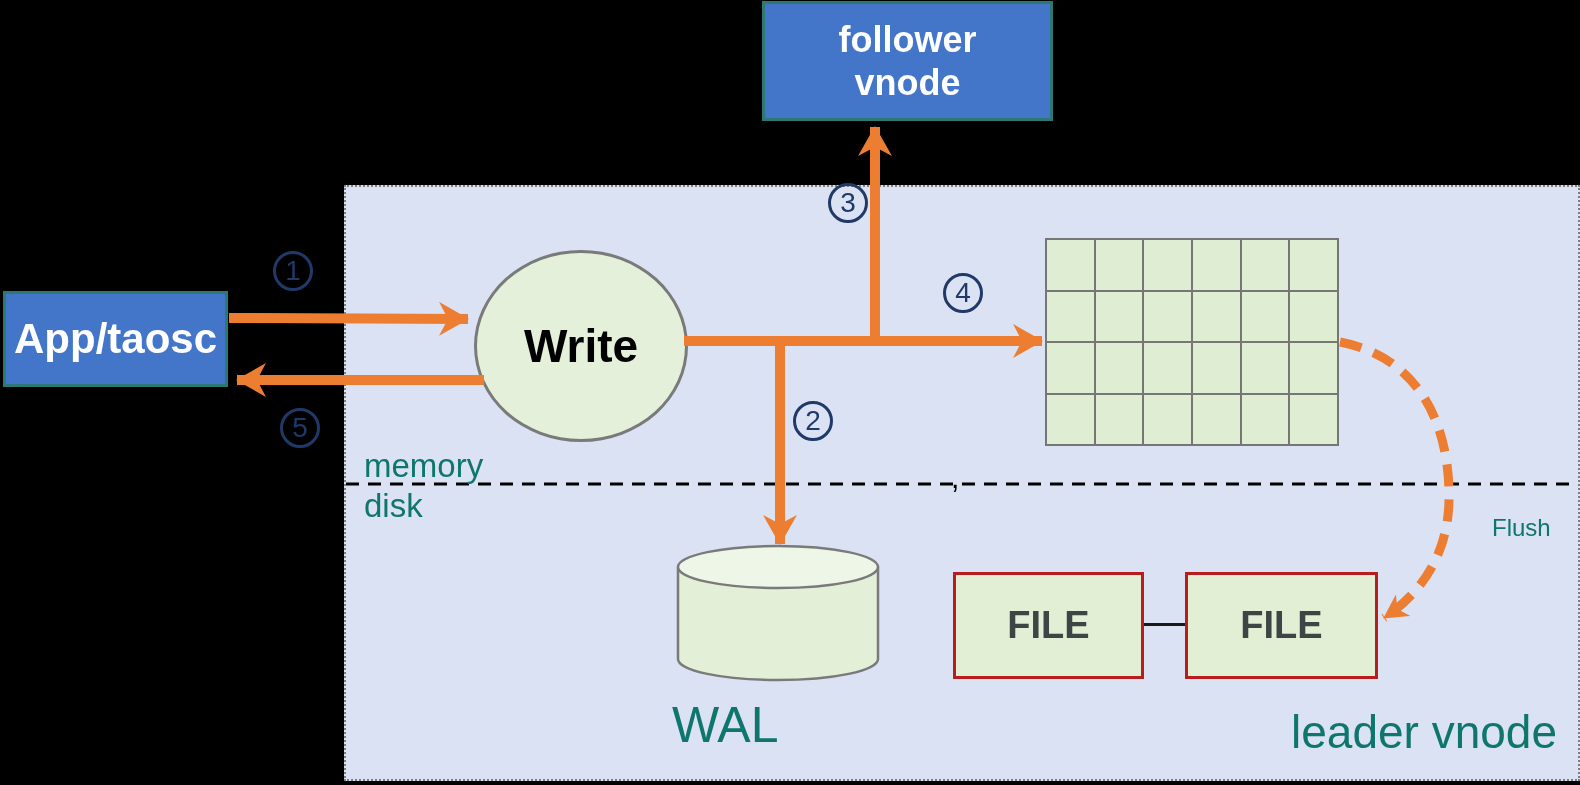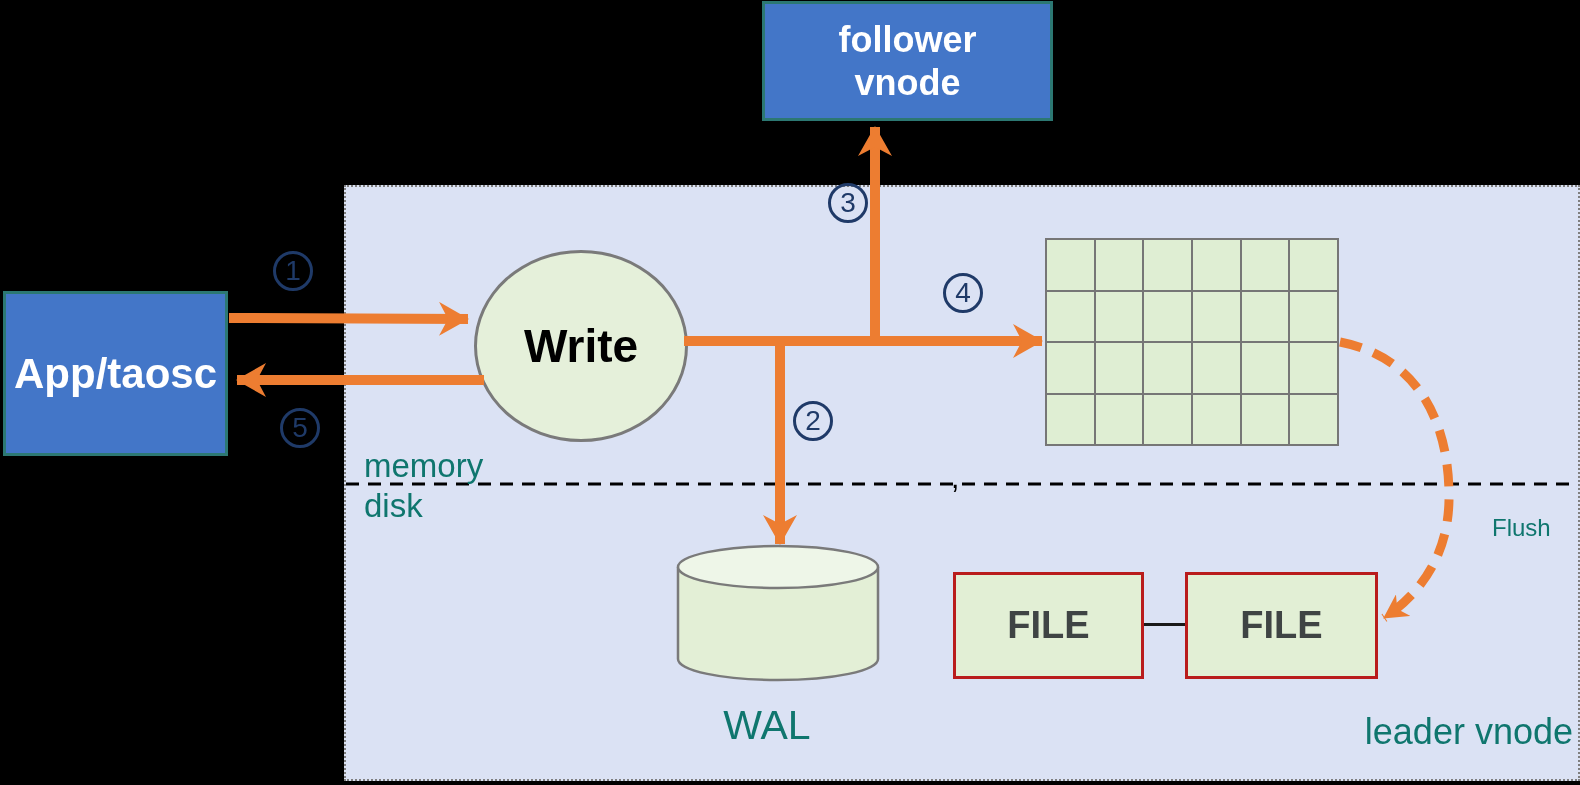--- a/index.html
+++ b/index.html
@@ -14,21 +14,21 @@
     background:#dbe2f4; border:2px dotted #7f7f7f;
   }
   
   .blue-node{
     background:#4376c8; border:3px solid #2c7873; color:#fff;
     display:flex; align-items:center; justify-content:center;
     font-weight:bold; text-align:center; box-sizing:border-box;
   }
   .follower{left:729px; top:1px; width:291px; height:120px; font-size:36px; line-height:43px;margin-left:33px;}
   .follower .wrap{display:block; width:190px; margin:0 auto;}
-  .app{left:3px; top:291px; width:225px; height:165px; font-size:42px;}
+  .app{left:3px; top:291px; width:225px; height:96px; font-size:42px;}
   
   .write-circle{
     left:474px; top:250px; width:214px; height:192px;
     background:#e5f0da; border:3px solid #7a7a7a; border-radius:50%;
     display:flex; align-items:center; justify-content:center;
     font-size:46px; font-weight:bold; color:#000000; box-sizing:border-box;
   }
   
   .memtable{
     left:1045px; top:238px; width:294px; height:208px;
@@ -43,23 +43,23 @@
     display:flex; align-items:center; justify-content:center;
     font-size:38px; font-weight:bold; box-sizing:border-box;
   }
   .file1{left:953px; top:572px; width:191px; height:107px;}
   .file2{left:1185px; top:572px; width:193px; height:107px;}
   .file-connector{left:1143px; top:623px; width:43px; height:3px; background:#1a1a1a;}
   
   .plain{color:#0f766e; font-size:33px; line-height:36px;}
   .lbl-memory{left:364px; top:448px;}
   .lbl-disk{left:364px; top:488px;}
-  .lbl-wal{left:689px; top:707px; width:156px; text-align:center; font-size:41px;}
+  .lbl-wal{left:672px; top:707px; width:156px; text-align:left; font-size:50px;}
   .lbl-flush{left:1452px; top:510px; font-size:24px;margin-left:40px;}
-  .lbl-leader{right:7px; top:714px; font-size:36px;text-align:center;}
+  .lbl-leader{right:23px; top:714px; font-size:46px;text-align:center;}
   .lbl-comma{left:951px; top:461px; font-size:30px; color:#000;}
   
   .badge{
     width:40px; height:40px; border:3px solid #1f3a68; border-radius:50%;
     color:#1f3a68; font-size:28px; display:flex; align-items:center; justify-content:center;
     box-sizing:border-box; background:transparent;
   }
   .b1{left:273px; top:251px;}
   .b2{left:793px; top:401px;}
   .b3{left:828px; top:183px;}

